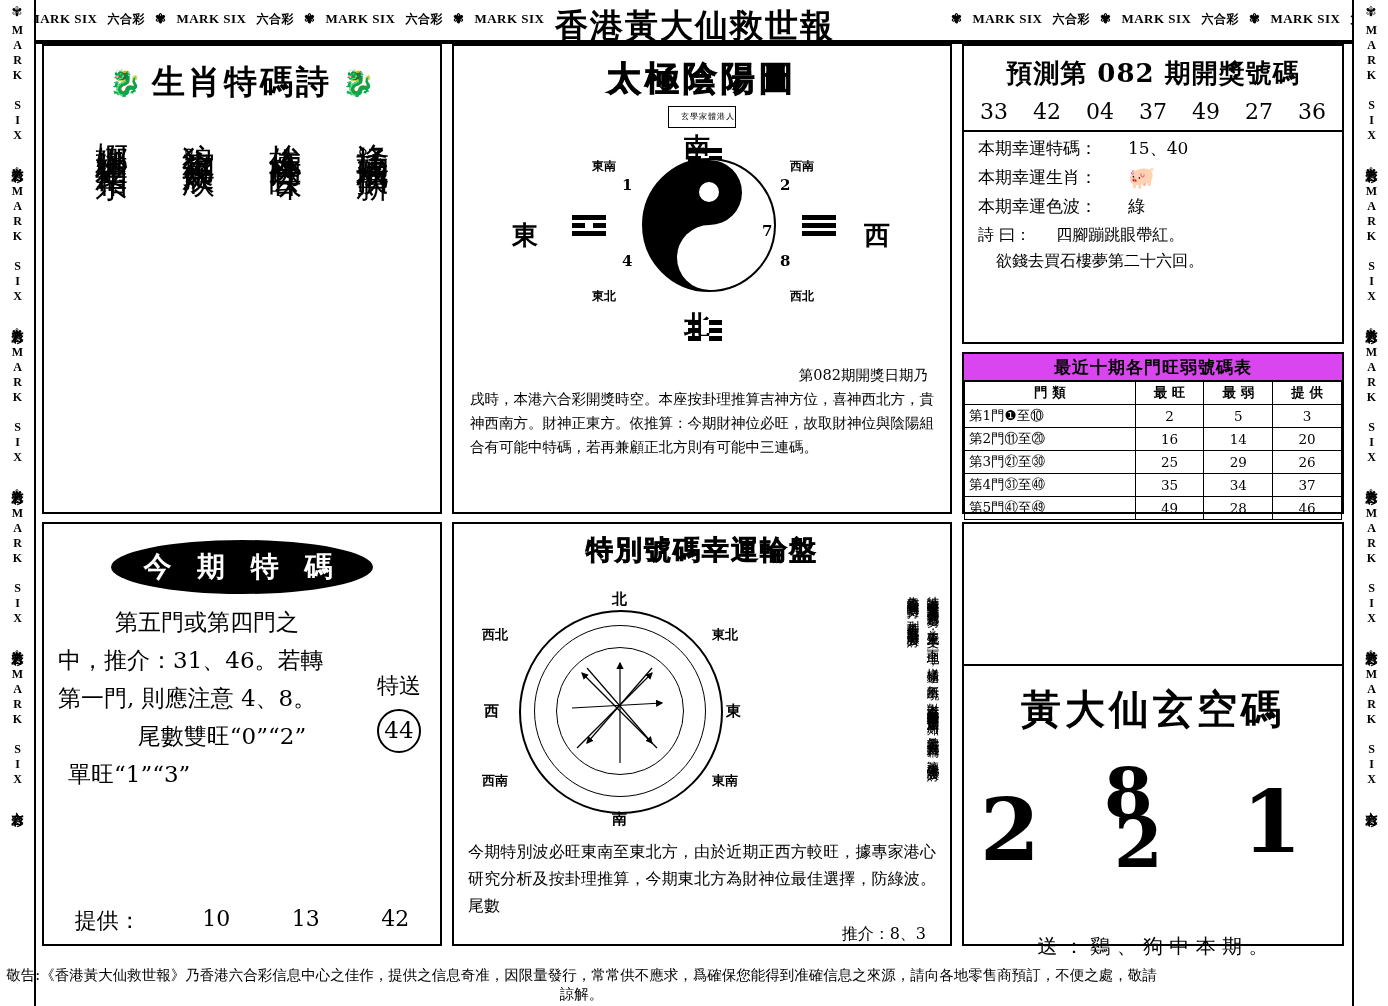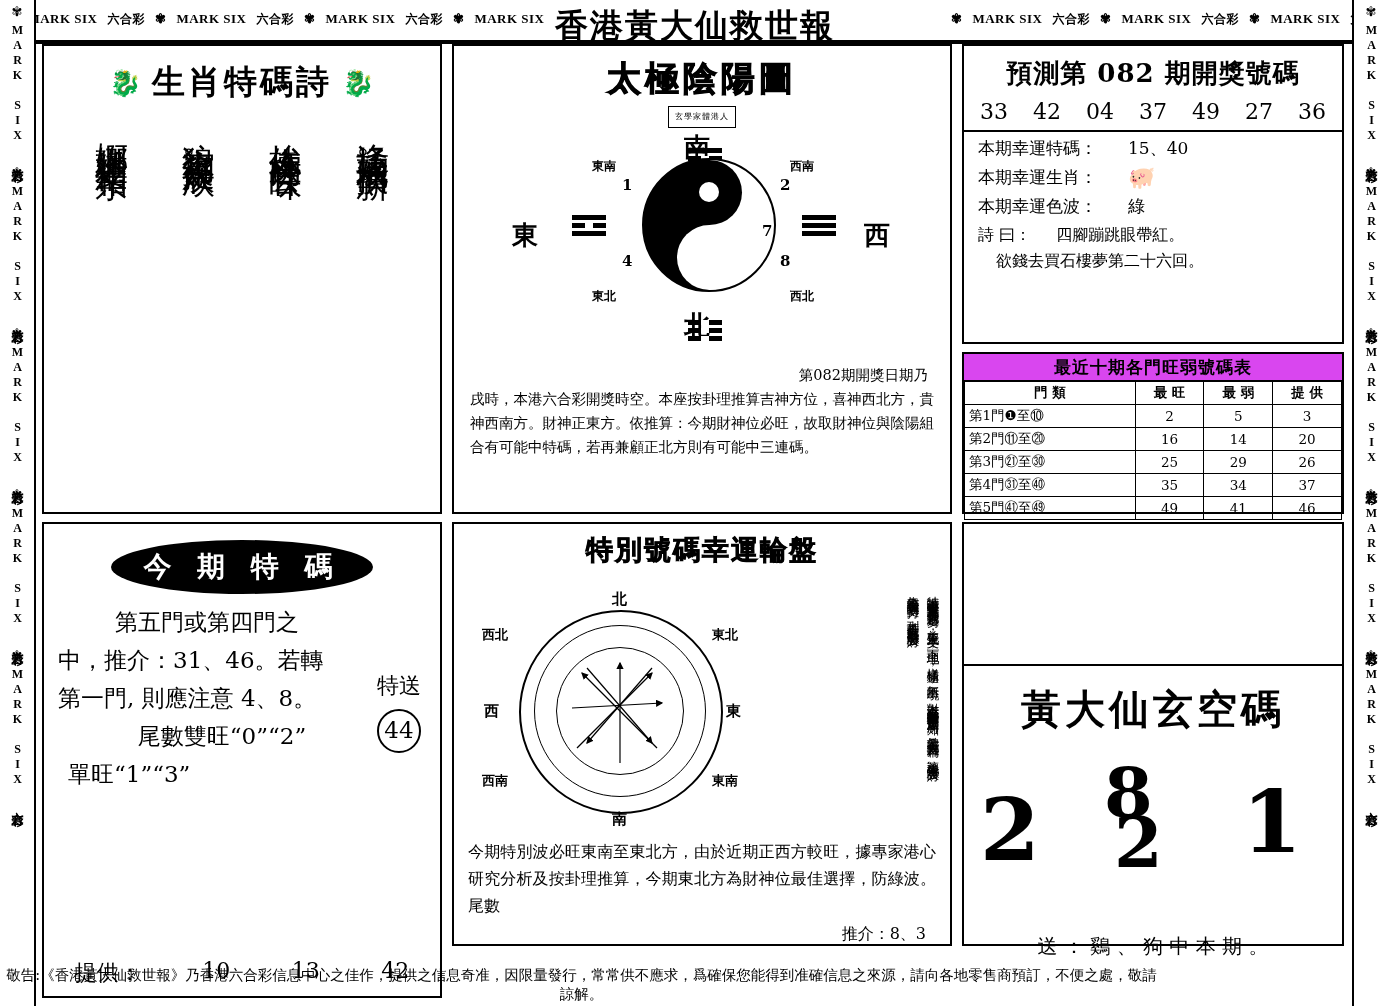--- a/index.html
+++ b/index.html
@@ -26,21 +26,21 @@
   #p-poem{left:42px;top:44px;width:400px;height:470px;}
   .poem-title{display:flex;align-items:center;justify-content:center;gap:10px;margin-top:14px;}
   .poem-title .glyph{font-size:26px;}
   .poem-title .txt{font-family:"DejaVu Serif","Liberation Serif",serif;font-weight:bold;font-size:33px;letter-spacing:3px;}
   .poem-cols{display:flex;justify-content:space-around;margin-top:12px;padding:0 24px;}
   .poem-col{writing-mode:vertical-rl;text-orientation:upright;font-family:"DejaVu Serif","Liberation Serif",serif;font-size:33px;line-height:1.28;letter-spacing:4px;height:360px;}
 
   
   #p-taiji{left:452px;top:44px;width:500px;height:470px;}
   .taiji-title{text-align:center;font-family:"DejaVu Serif","Liberation Serif",serif;font-weight:bold;font-size:34px;letter-spacing:4px;margin-top:10px;-webkit-text-stroke:1px #000;}
-  .taiji-stamp{width:66px;height:20px;border:1px solid #000;margin:4px auto 0;font-size:8px;text-align:center;line-height:20px;letter-spacing:1px;}
+  .taiji-stamp{width:66px;height:20px;border:1px solid #000;margin:4px auto 0;font-size:8px;text-align:right;line-height:20px;letter-spacing:1px;}
   .taiji-wrap{position:relative;width:460px;height:230px;margin:2px auto 0;}
   .dir{position:absolute;font-family:"DejaVu Serif","Liberation Serif",serif;font-weight:bold;font-size:26px;}
   .dir.small{font-size:12px;font-weight:bold;}
   .yy{position:absolute;left:170px;top:28px;width:130px;height:130px;border-radius:50%;background:
      linear-gradient(90deg,#000 50%,#fff 50%);border:2px solid #000;overflow:hidden;}
   .yy:before,.yy:after{content:"";position:absolute;left:32.5px;width:65px;height:65px;border-radius:50%;}
   .yy:before{top:0;background:#000;}
   .yy:after{top:65px;background:#fff;}
   .yy .d1,.yy .d2{position:absolute;width:20px;height:20px;border-radius:50%;left:55px;}
   .yy .d1{top:22px;background:#fff;}
@@ -63,21 +63,21 @@
   .pred-poem .ind{padding-left:18px;}
 
   
   #p-table{left:962px;top:352px;width:382px;height:162px;}
   .tbl-title{text-align:center;font-family:"DejaVu Serif","Liberation Serif",serif;font-weight:bold;font-size:17px;padding:2px 0 1px;letter-spacing:1px;border-bottom:1.5px solid #000;background:#d946ef;}
   table.grid{width:100%;border-collapse:collapse;font-family:"DejaVu Serif","Liberation Serif",serif;font-size:13.5px;}
   table.grid th,table.grid td{border:1px solid #000;text-align:center;padding:2px 0;}
   table.grid th{font-weight:bold;font-size:13.5px;}
 
   
-  #p-special{left:42px;top:522px;width:400px;height:476px;}
+  #p-special{left:42px;top:522px;width:400px;height:424px;}
   .oval{width:262px;height:54px;margin:16px auto 0;border-radius:50%;background:#000;color:#fff;display:flex;align-items:center;justify-content:center;font-family:"DejaVu Serif","Liberation Serif",serif;font-weight:bold;font-size:28px;letter-spacing:8px;}
   .sp-body{position:relative;padding:10px 14px 0;font-family:"DejaVu Serif","Liberation Serif",serif;font-size:23px;line-height:1.65;}
   .sp-body .l{display:block;}
   .sp-aside{position:absolute;right:10px;top:78px;width:62px;text-align:center;font-family:"DejaVu Serif","Liberation Serif",serif;font-size:22px;line-height:1.3;}
   .sp-aside .circ{display:inline-block;width:40px;height:40px;line-height:38px;border:2px solid #000;border-radius:50%;font-size:23px;margin-top:8px;}
   .sp-foot{position:absolute;left:0;bottom:8px;width:100%;display:flex;justify-content:space-around;font-family:"DejaVu Serif","Liberation Serif",serif;font-size:22px;}
 
   
   #p-wheel{left:452px;top:522px;width:500px;height:424px;}
   .wheel-title{text-align:center;font-family:"DejaVu Serif","Liberation Serif",serif;font-weight:bold;font-size:27px;letter-spacing:2px;margin-top:8px;-webkit-text-stroke:.8px #000;}
@@ -295,21 +295,21 @@
         </tr>
         <tr>
           <td style="text-align:left;padding-left:4px">第4門㉛至㊵</td>
           <td>35</td>
           <td>34</td>
           <td>37</td>
         </tr>
         <tr>
           <td style="text-align:left;padding-left:4px">第5門㊶至㊾</td>
           <td>49</td>
-          <td>41</td>
+          <td>28</td>
           <td>46</td>
         </tr>
       </tbody>
     </table>
   </div>
 
   <div class="panel" id="p-special">
     <div class="oval">今 期 特 碼</div>
     <div class="sp-body">
       <span class="l" style="text-align:center;padding-right:70px">第五門或第四門之</span>

